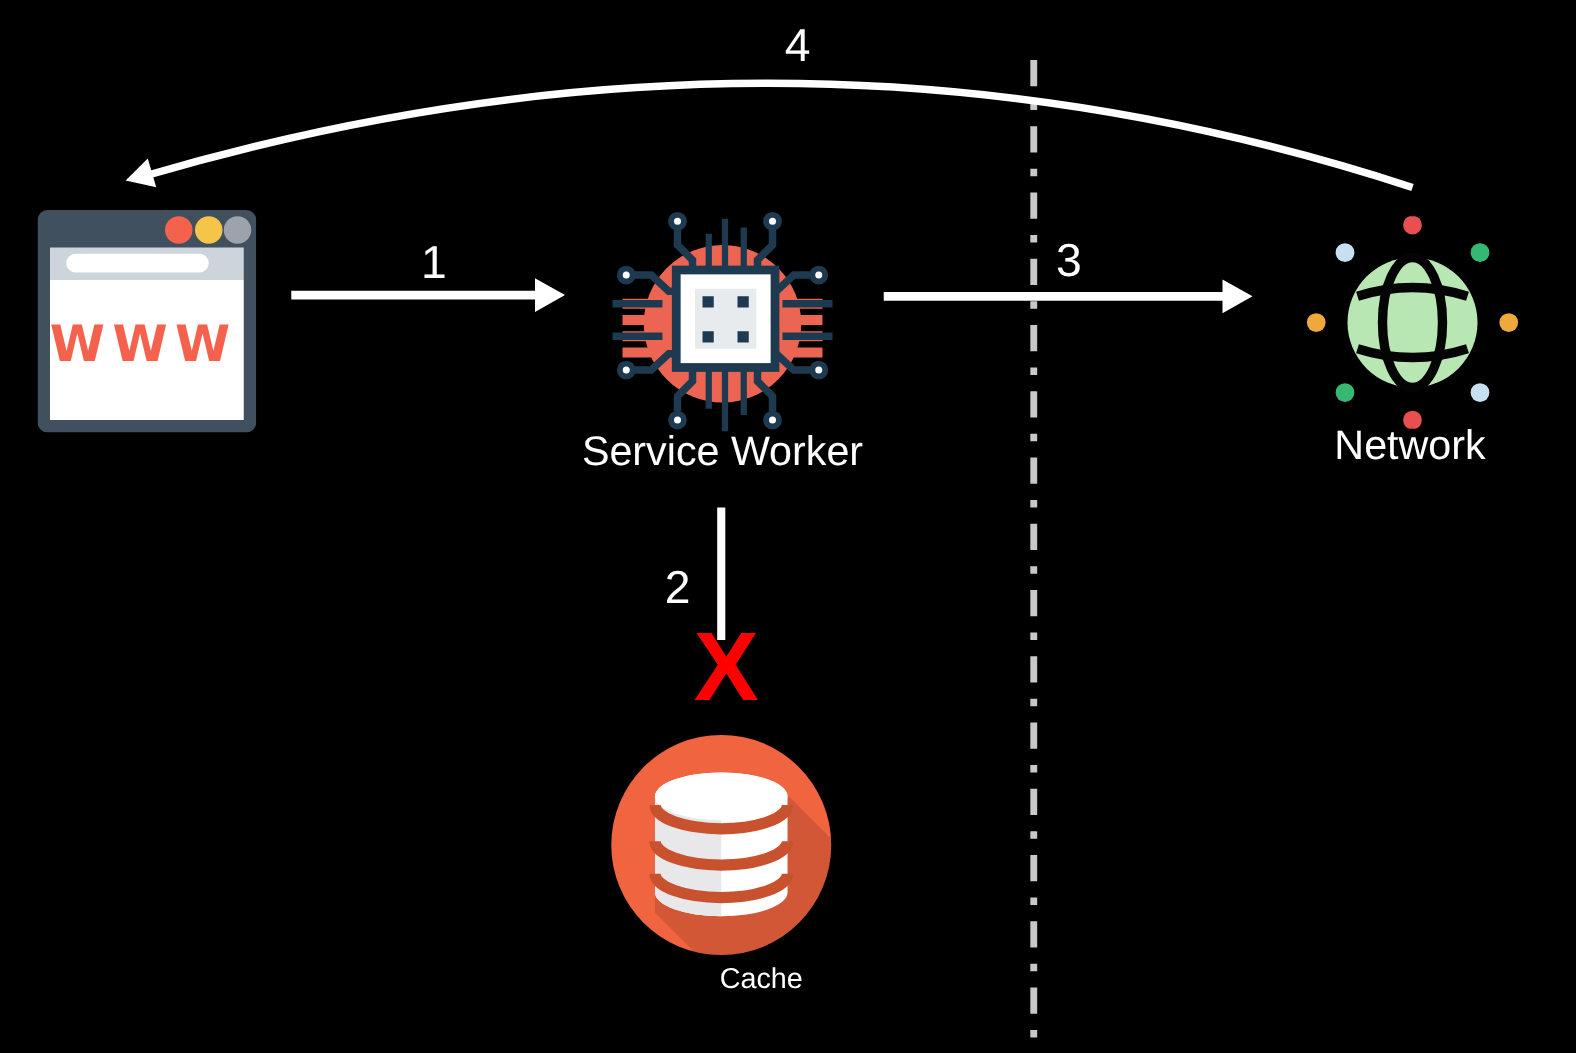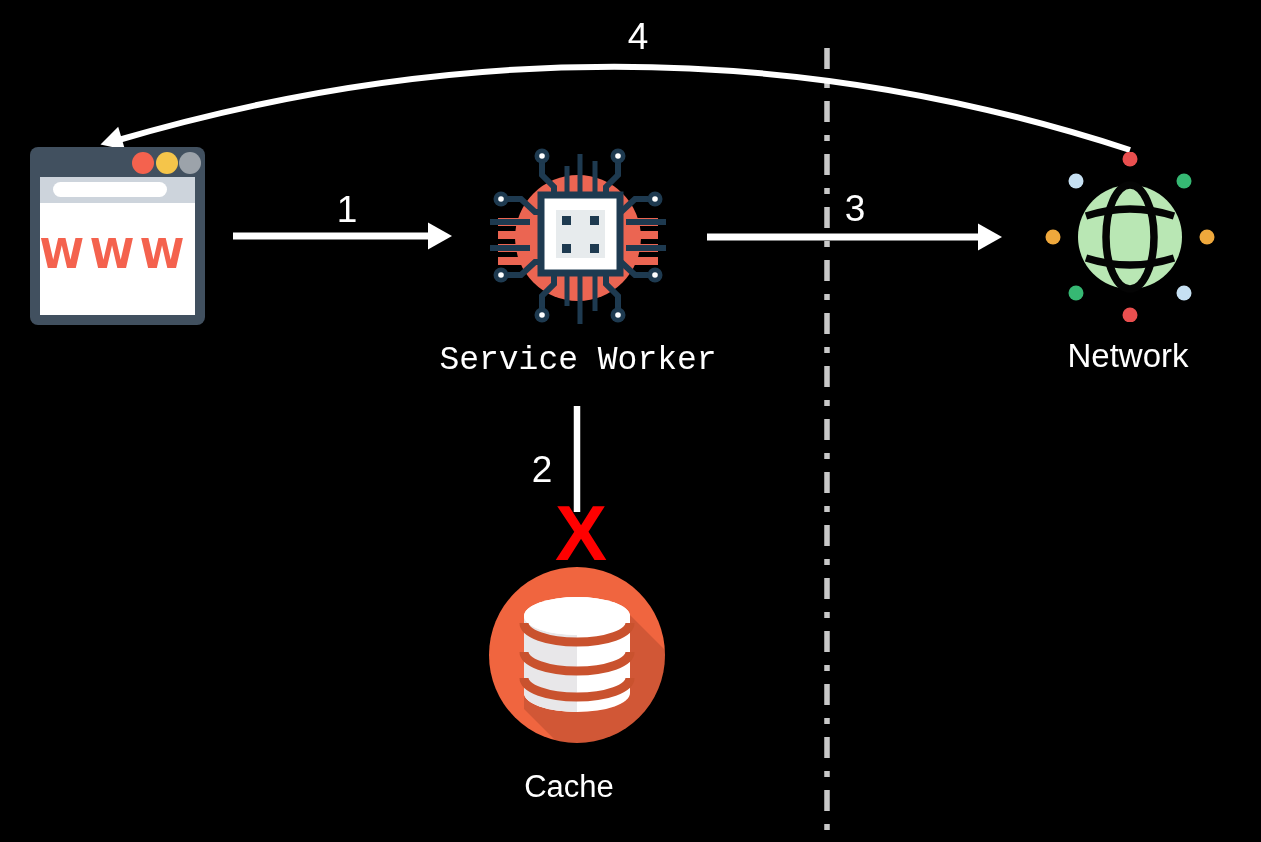--- a/index.html
+++ b/index.html
@@ -4,21 +4,21 @@
 <style>
   html,body{margin:0;padding:0;background:#000;}
   .canvas{
     position:relative;
     width:1261px;height:842px;
     background:#000;
     overflow:hidden;
     font-family:"Liberation Sans","DejaVu Sans",sans-serif;
   }
   .overlay{position:absolute;left:0;top:0;width:1261px;height:842px;}
-  .icon-wrap{position:absolute;}
+  .icon-wrap{position:absolute;margin-top:21px;}
   .node-label{
     position:absolute;
     color:#fff;
     font-size:33px;
     white-space:nowrap;
     transform:translateX(-50%);
   }
   .step-num{
     position:absolute;
     color:#fff;
@@ -139,21 +139,21 @@
       <rect x="53" y="47" width="79" height="78" fill="#FFFFFF" stroke="#1E3A50" stroke-width="7"></rect>
       <rect x="68" y="62" width="49" height="48" fill="#E7EBED"></rect>
       <g fill="#1E3A50">
         <rect x="74" y="68" width="9" height="9"></rect>
           <rect x="102" y="68" width="9" height="9"></rect>
         <rect x="74" y="96" width="9" height="9"></rect>
           <rect x="102" y="96" width="9" height="9"></rect>
       </g>
     </svg>
   </div>
-  <div class="node-label" style="left:578px;top:342px;font-family:Liberation Mono, monospace;">Service Worker</div>
+  <div class="node-label" style="left:578px;top:342px;">Service Worker</div>
 
   <div class="icon-wrap" style="left:1045px;top:152px;">
     <svg width="170" height="170" viewBox="0 0 170 170">
       <circle cx="85" cy="85" r="52" fill="#B9E7B4"></circle>
       <g stroke="#040404" stroke-width="7.5" fill="none">
         <ellipse cx="85" cy="85" rx="24" ry="52"></ellipse>
         <path d="M41,64 Q85,50 129,64"></path>
         <path d="M41,106 Q85,120 129,106"></path>
       </g>
       <g>
@@ -185,21 +185,21 @@
       <path d="M37,51 A53,19 0 0 1 143,51 L143,128 A53,19 0 0 1 37,128 Z" fill="#FFFFFF"></path>
       <path d="M37,51 A53,19 0 0 0 90,70 L90,147 A53,19 0 0 1 37,128 Z" fill="#E8E7E9"></path>
       <ellipse cx="90" cy="51" rx="53" ry="19" fill="#FFFFFF"></ellipse>
       <g stroke="#C9522E" stroke-width="9" fill="none">
         <path d="M37,58 A53,19 0 0 0 143,58"></path>
         <path d="M37,87 A53,19 0 0 0 143,87"></path>
         <path d="M37,113 A53,19 0 0 0 143,113"></path>
       </g>
     </svg>
   </div>
-  <div class="node-label" style="left:569px;top:769px;font-size:31px;">Cache</div>
+  <div class="node-label" style="left:609px;top:769px;font-size:23px;">Cache</div>
 
   <div class="blocked-x" style="left:581px;top:494px;">X</div>
 
   <div class="step-num" style="left:347px;top:191px;">1</div>
   <div class="step-num" style="left:542px;top:451px;">2</div>
   <div class="step-num" style="left:855px;top:190px;">3</div>
   <div class="step-num" style="left:638px;top:18px;">4</div>
 
 </div>
 

